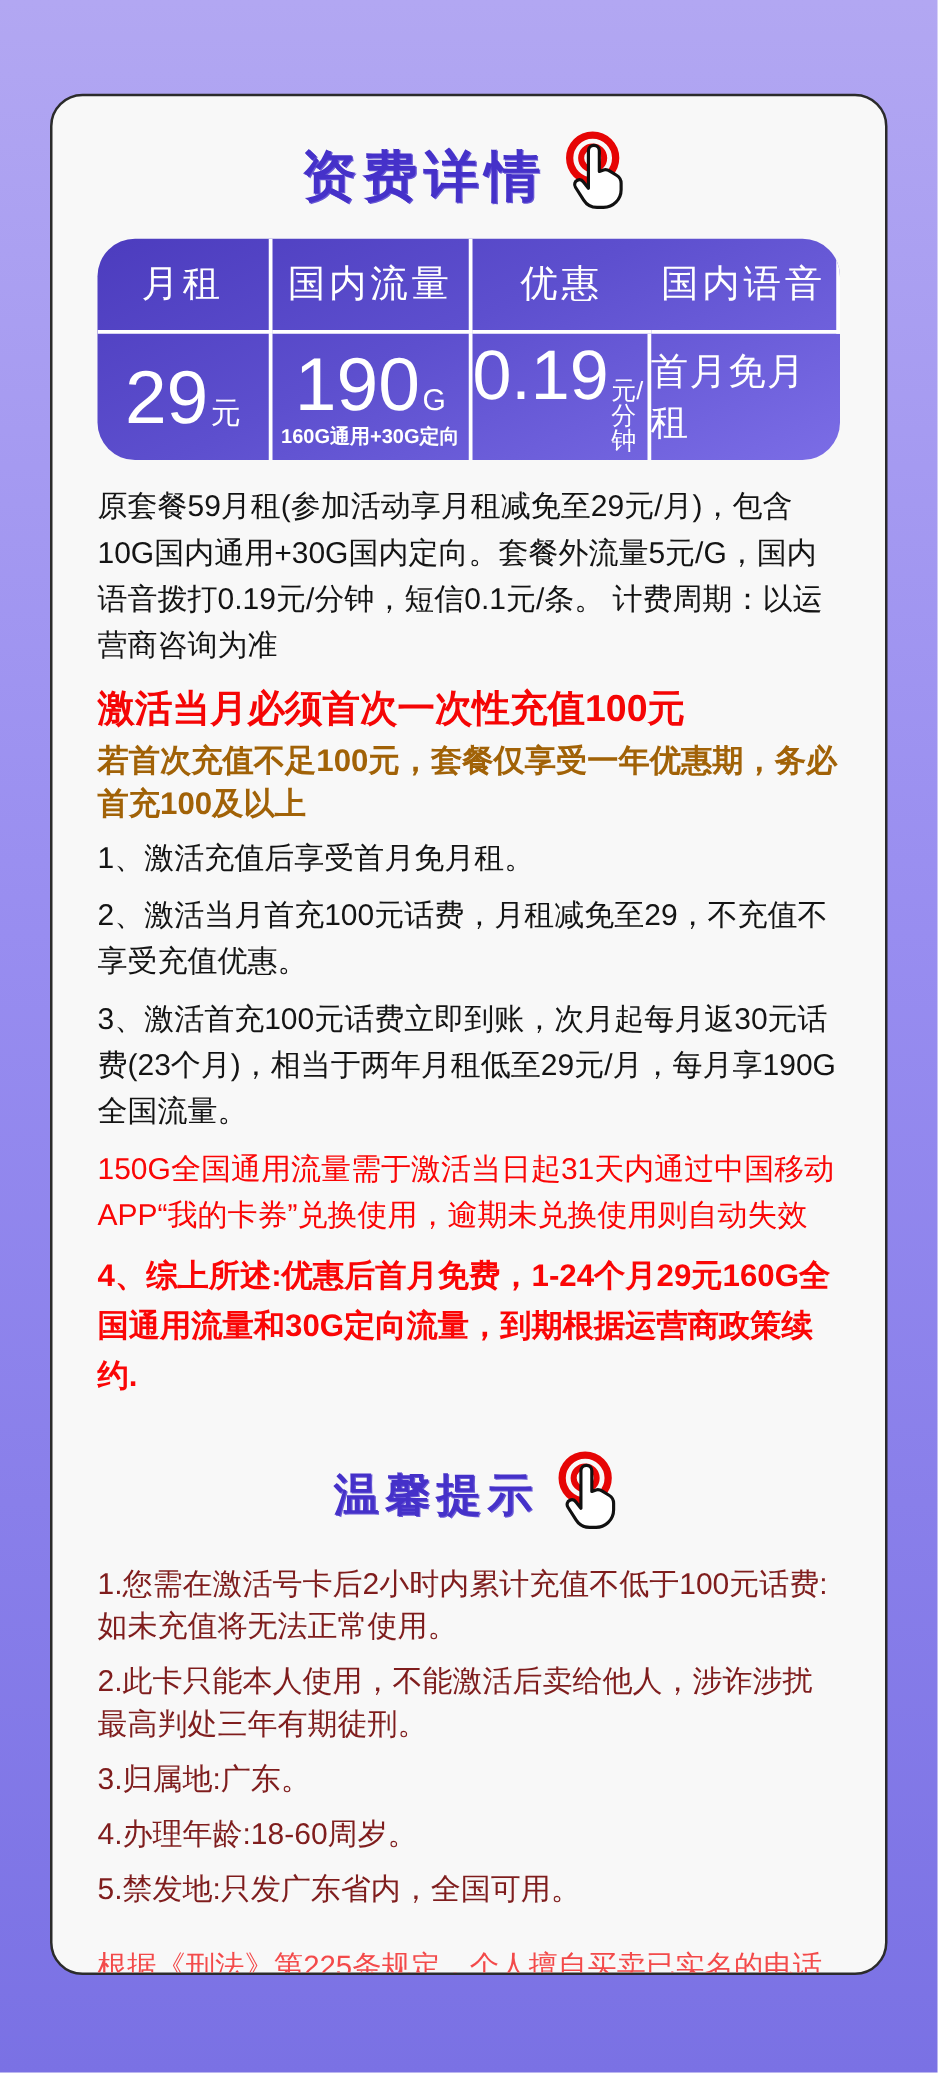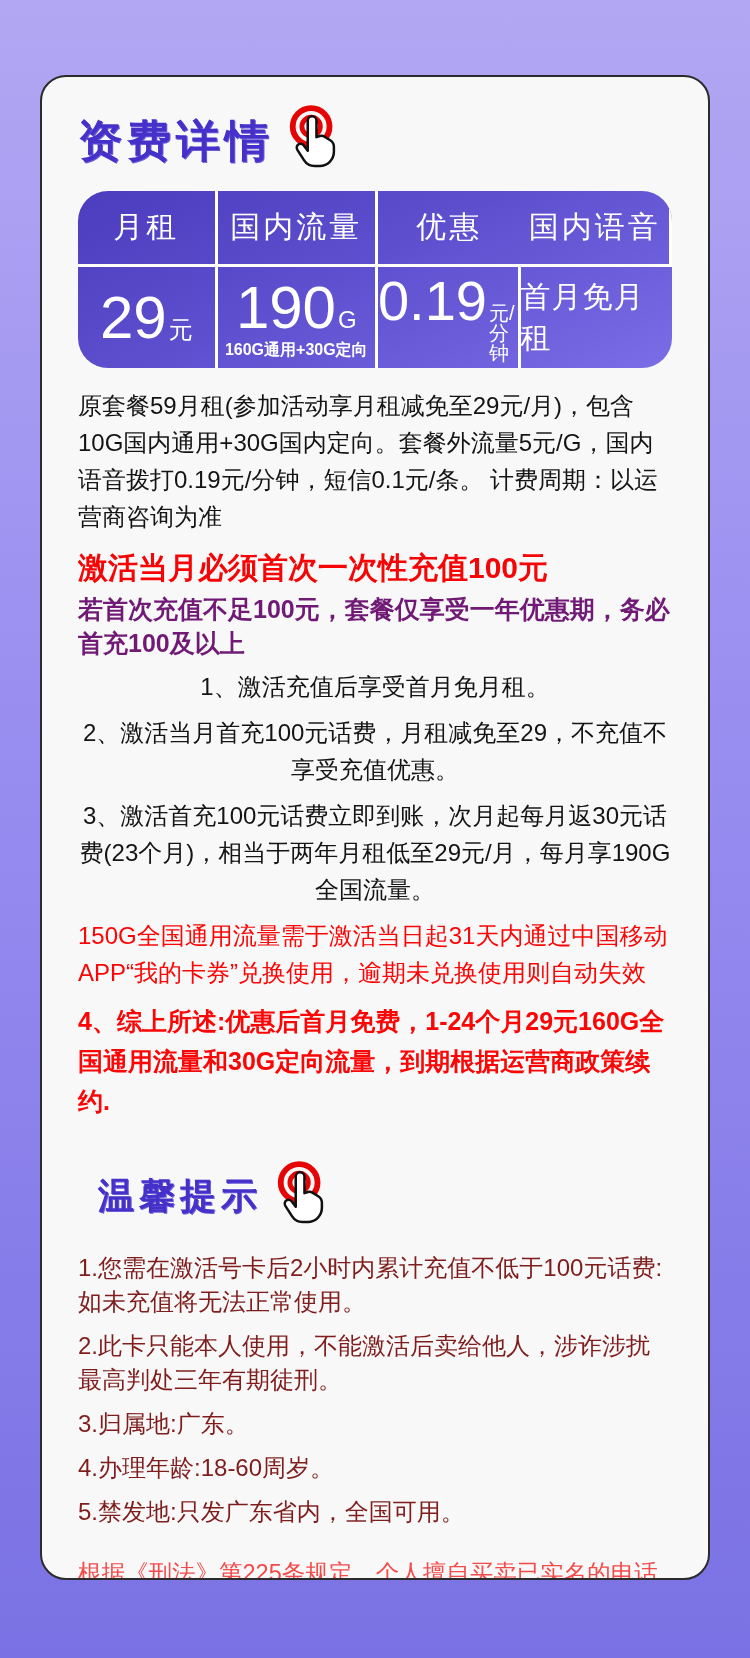--- a/index.html
+++ b/index.html
@@ -13,21 +13,21 @@
   .card {
     position: absolute; left: 40px; top: 75px;
     width: 670px; height: 1505px;
     background: #f8f8f8;
     border: 2px solid #2b2b2b;
     border-radius: 26px;
     padding: 26px 36px 40px 36px;
     overflow: hidden;
   }
   
-  .sec-title { display: flex; justify-content: flex-start; align-items: center; gap: 10px; }
+  .sec-title { display: flex; justify-content: center; align-items: center; gap: 10px; }
   .sec-title .txt {
     color: #4531c9; font-size: 44px; font-weight: 800; letter-spacing: 5px;
     text-shadow: 1px 1px 0 #6a5ad6;
   }
   .tap-icon { width: 62px; height: 76px; flex: 0 0 auto; }
   
   .plan-table {
     margin-top: 12px;
     border-radius: 30px; overflow: hidden;
     background: linear-gradient(155deg, #4c3cbe 0%, #5d4fce 45%, #7b6de6 100%);
@@ -44,22 +44,22 @@
   .num-line { display: flex; align-items: baseline; line-height: 1; }
   .big { font-size: 60px; font-weight: 500; }
   .big-mid { font-size: 56px; font-weight: 500; }
   .unit { font-size: 24px; margin-left: 2px; }
   .unit-sm { font-size: 20px; margin-left: 2px; }
   .sub-label { font-size: 16px; font-weight: 700; margin-top: 4px; line-height: 1; }
   .promo-label { font-size: 30px; letter-spacing: 1px; }
   
   .intro { margin-top: 20px; color: #141414; font-size: 24px; line-height: 1.54; }
   .red-headline { margin-top: 12px; color: #f50505; font-size: 30px; font-weight: 800; line-height: 1.3; }
-  .red-note { margin-top: 6px; color: #701a75; font-size: 25px; font-weight: 800; line-height: 1.35; }
-  .rule { margin-top: 9px; color: #141414; font-size: 24px; line-height: 1.54; text-align: center; }
+  .red-note { margin-top: 6px; color: #a16207; font-size: 25px; font-weight: 800; line-height: 1.35; }
+  .rule { margin-top: 9px; color: #141414; font-size: 24px; line-height: 1.54; }
   .coupon-warning { margin-top: 9px; color: #fa0606; font-size: 24px; line-height: 1.54; }
   .summary { margin-top: 9px; color: #fa0606; font-size: 25px; font-weight: 800; line-height: 1.6; }
   .tips-head { margin-top: 38px; }
   .tips-head .txt { font-size: 36px; margin-left: 20px; }
   .tip { margin-top: 10px; color: #7f1d1d; font-size: 24px; line-height: 1.42; }
   .tips-list { margin-top: 16px; }
   .legal-block { margin-top: 26px; color: #f34a4a; font-size: 23.5px; line-height: 1.55; }
   .legal-block p { margin: 0; }
 </style>
 </head>

